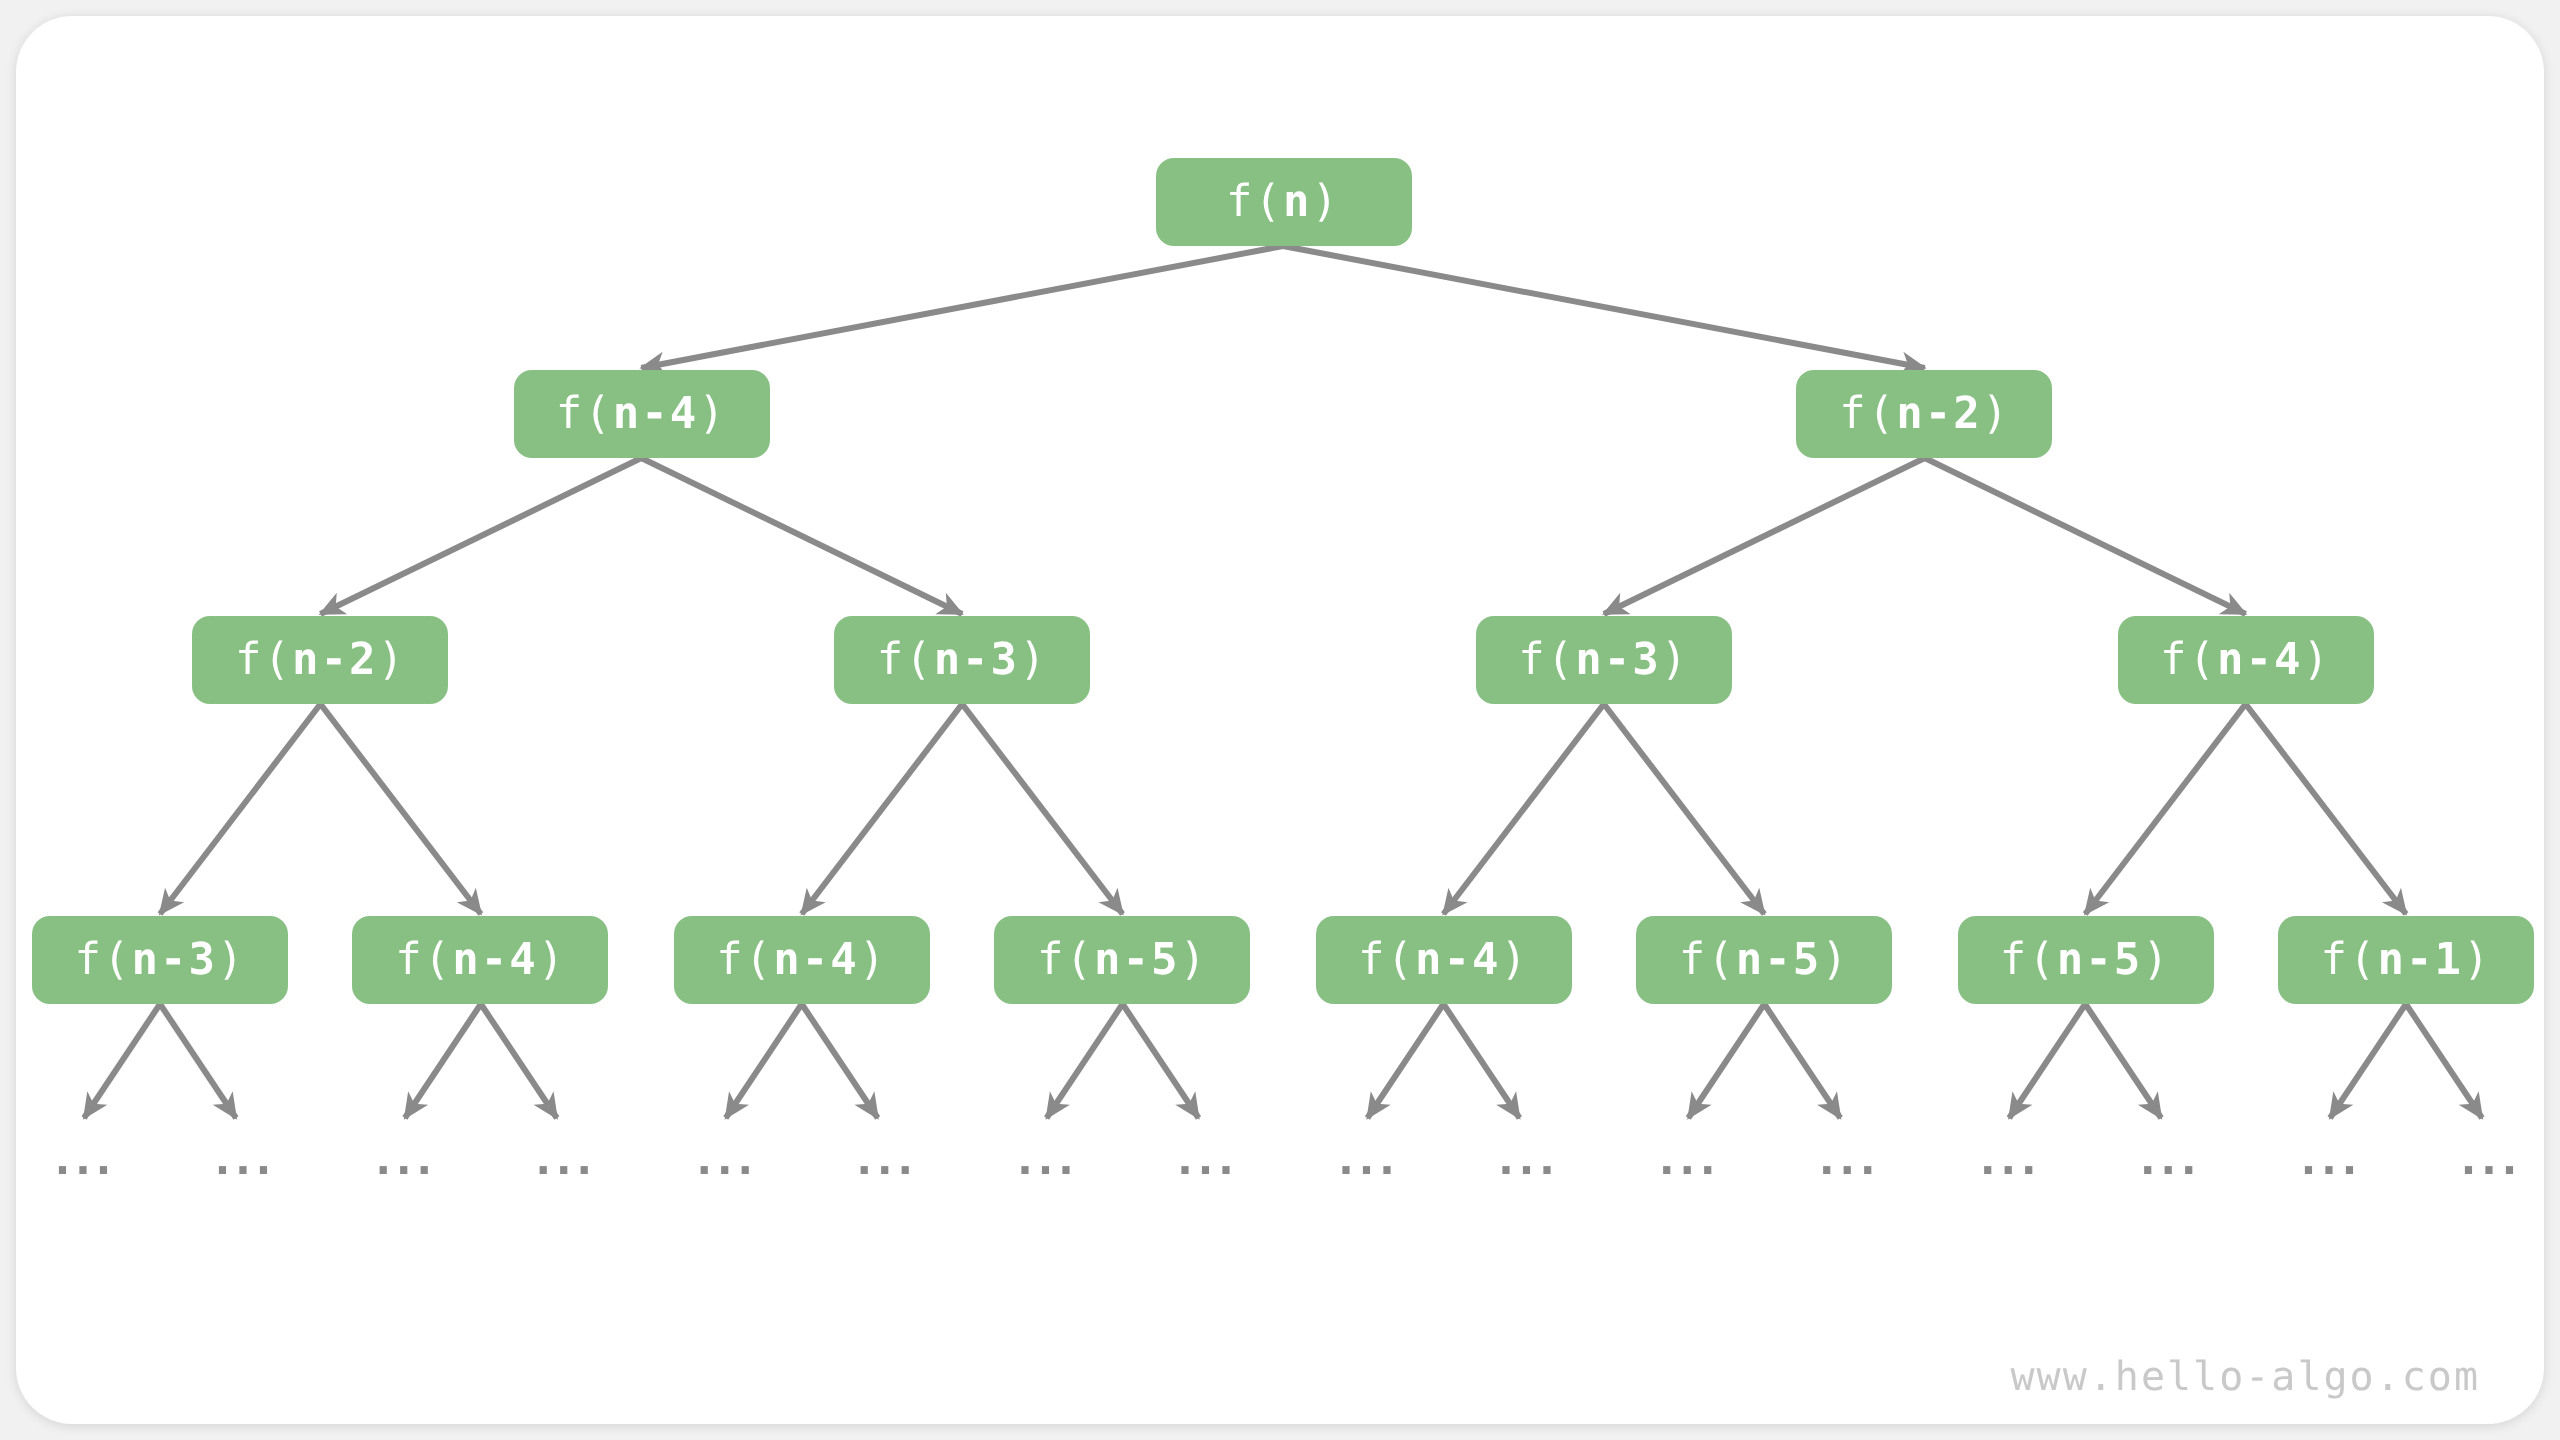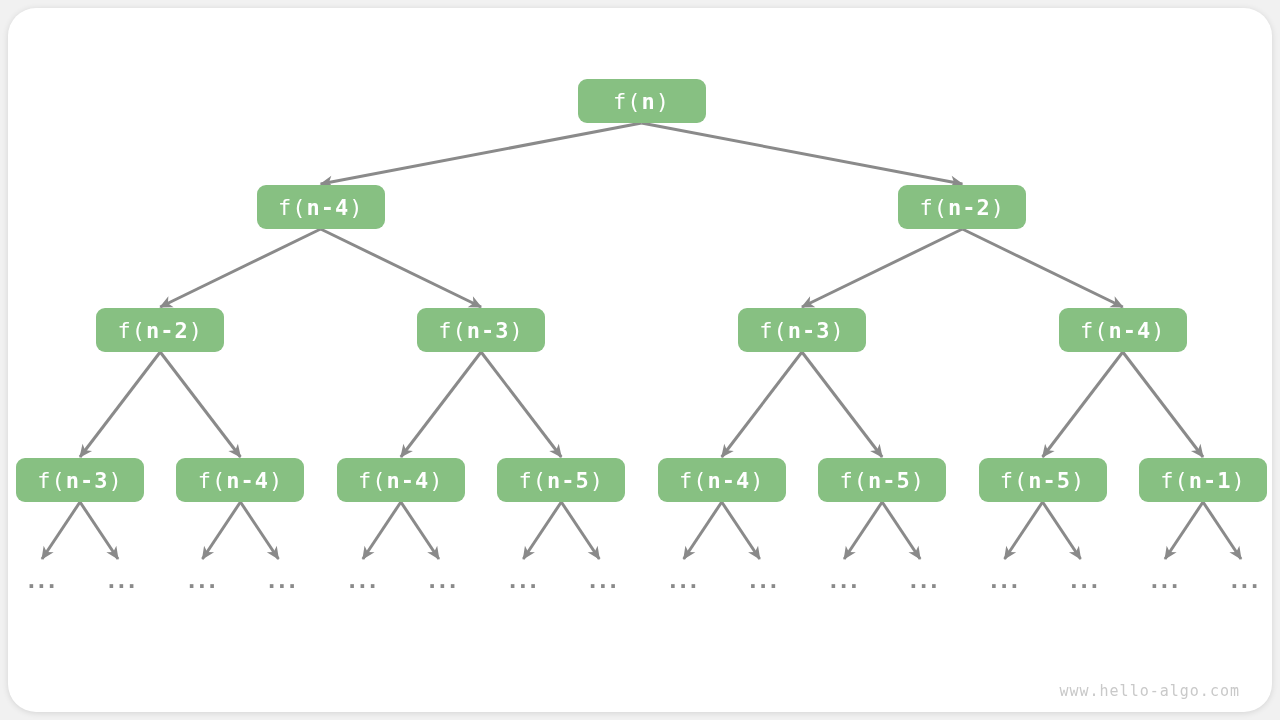--- a/index.html
+++ b/index.html
@@ -64,21 +64,21 @@
     text-align: center;
     font-size: 22px;
     font-weight: 700;
     letter-spacing: -3px;
     color: var(--arrow-gray, #8A8A8A);
   }
   .watermark {
     position: absolute;
     right: 40px;
     bottom: 20px;
-    font-size: 15px;
+    font-size: 20px;
     letter-spacing: 1px;
     color: var(--watermark-gray, #C9C9C9);
   }
 </style>
 </head>
 <body>
 
 <div class="page">
   <div class="card"></div>
   <svg id="edges" viewBox="0 0 1280 720">

